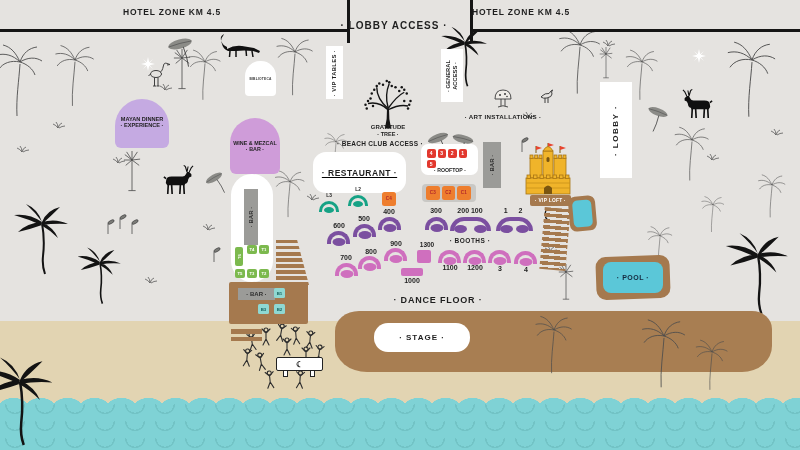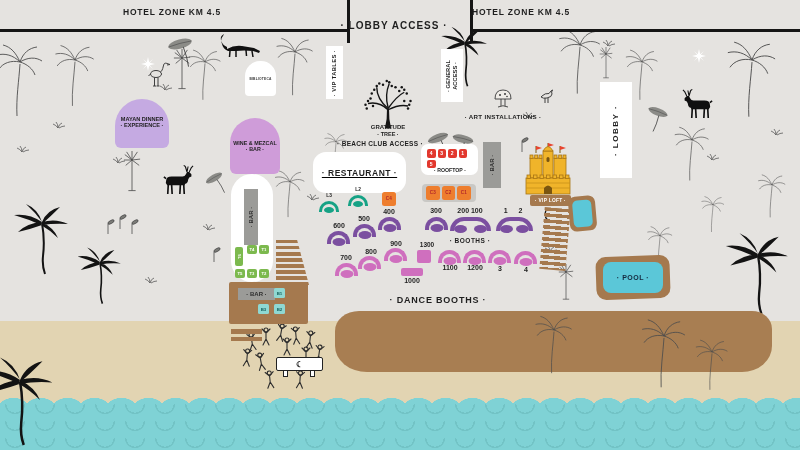--- a/index.html
+++ b/index.html
@@ -204,22 +204,25 @@
     </div>
   <div class="lbl cx" style="left:500px;top:265px;font-size:7px;">3</div>
   <div class="booth" style="left:514px;top:251px;--c:var(--pink);">
       <i class="arc"></i>
       <b class="seat"></b>
     </div>
   <div class="lbl cx" style="left:526px;top:266px;font-size:7px;">4</div>
   <div class="box" style="left:401px;top:268px;width:22px;height:8px;background:var(--pink);border-radius:2px;"></div>
   <div class="lbl cx" style="left:412px;top:277px;font-size:7px;">1000</div>
 
-  <div class="lbl cx" style="left:438px;top:295px;font-size:9px;letter-spacing:.8px;">· DANCE BOOTHS ·</div>
+  <div class="lbl cx" style="left:438px;top:295px;font-size:9px;letter-spacing:.8px;">· DANCE FLOOR ·</div>
   <div class="box" style="left:335px;top:311px;width:437px;height:61px;background:var(--stage_brown);border-radius:24px 20px 30px 32px / 20px 18px 26px 26px;"></div>
+  <div class="box white vwrap" style="left:374px;top:323px;width:96px;height:29px;border-radius:14px;">
+    <div class="lbl" style="position:static;font-size:8px;letter-spacing:1px;">· STAGE ·</div>
+  </div>
 
   <div class="box white" style="left:231px;top:174px;width:42px;height:108px;border-radius:21px;"></div>
   <div class="box vwrap" style="left:244px;top:189px;width:14px;height:56px;background:var(--label_gray);">
     <div class="vtext" style="font-size:6px;color:#2e2e2e;">· BAR ·</div>
   </div>
   <div class="sq" style="left:247px;top:245px;width:10px;height:9px;background:var(--table_green);font-size:4.2px;">T4</div>
   <div class="sq" style="left:259px;top:245px;width:10px;height:9px;background:var(--table_green);font-size:4.2px;">T1</div>
   <div class="sq" style="left:235px;top:247px;width:8px;height:19px;background:var(--table_green);font-size:4.2px;">
     <span class="vtext" style="font-size:4.2px;color:#fff;">T6</span>
   </div>

